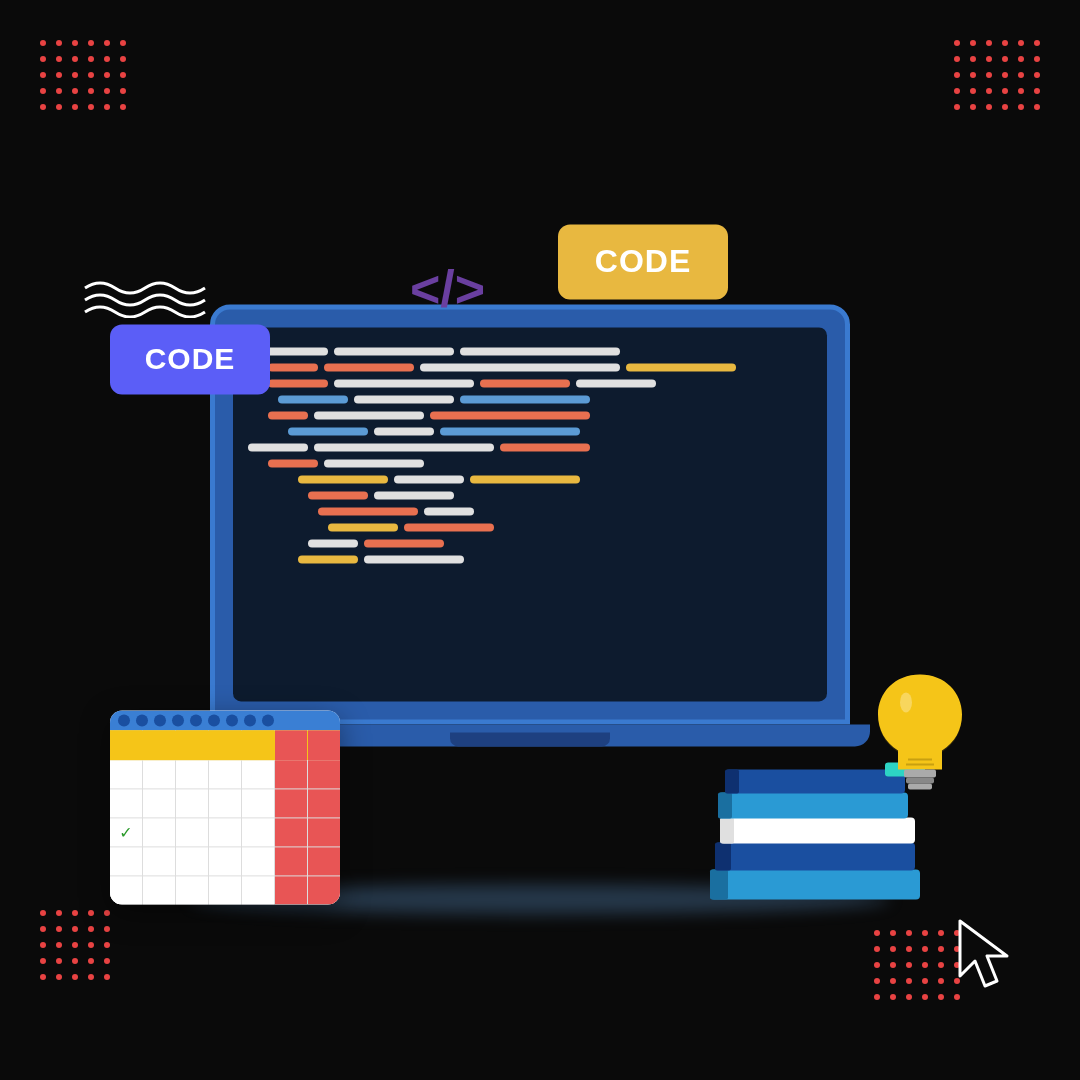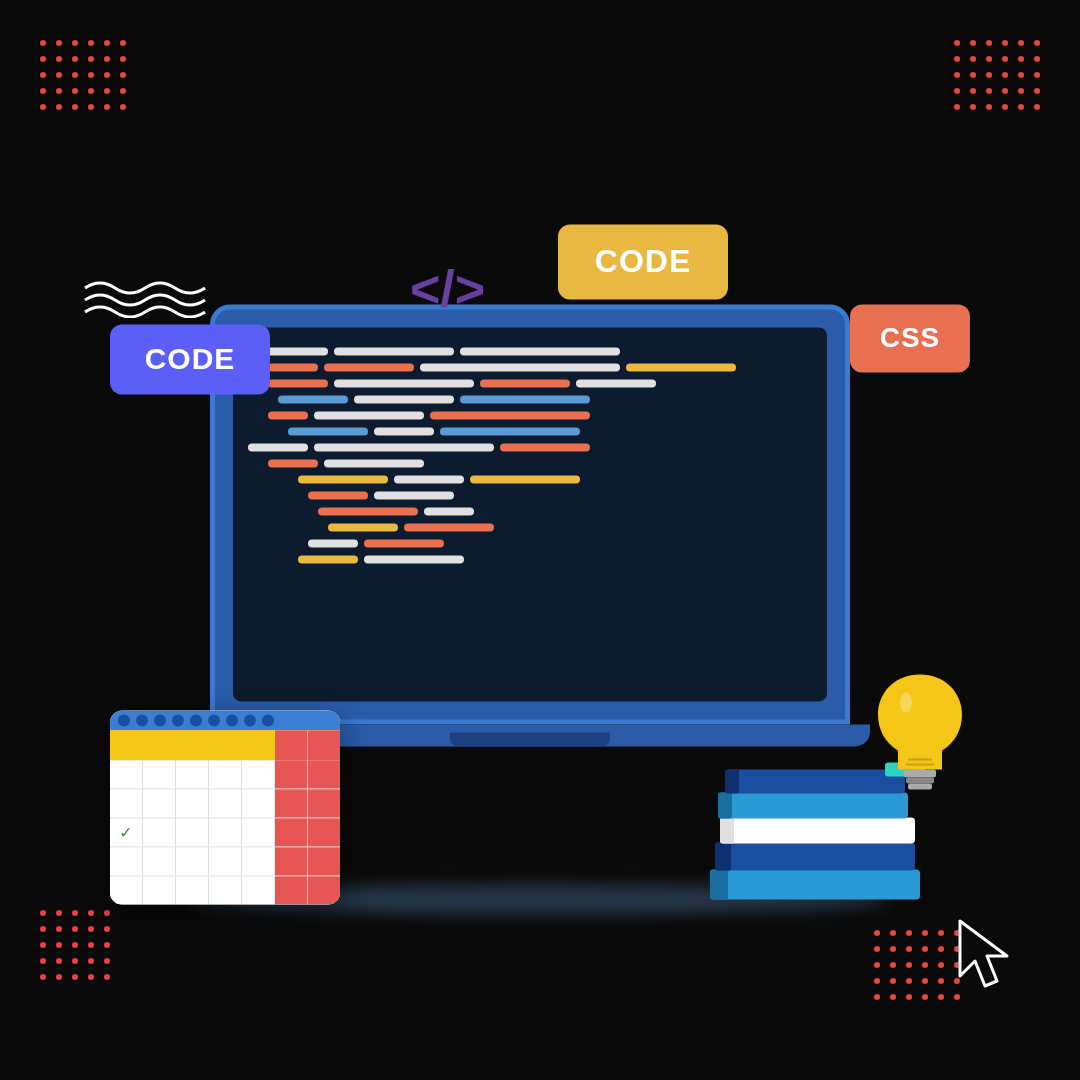--- a/index.html
+++ b/index.html
@@ -438,23 +438,20 @@
 
 
   <div class="tag tag-code">
     <span>CODE</span>
   </div>
 
   <div class="tag tag-html">
     <span>CODE</span>
   </div>
 
-  <div class="tag tag-css">
-    <span>CSS</span>
-  </div>
 
   <div class="code-bracket">
     <span>&lt;/&gt;</span>
   </div>
 
   <div class="laptop">
     <div class="laptop-body">
       <div class="laptop-screen">
         <div class="code-lines">
 

